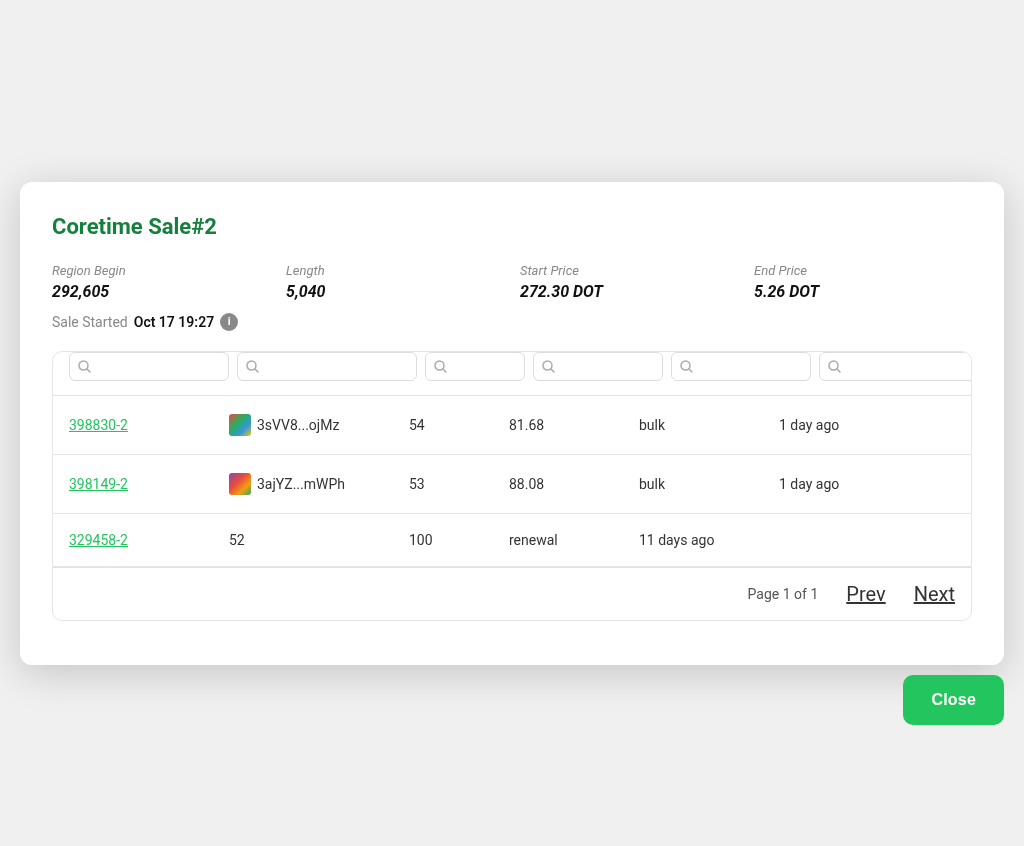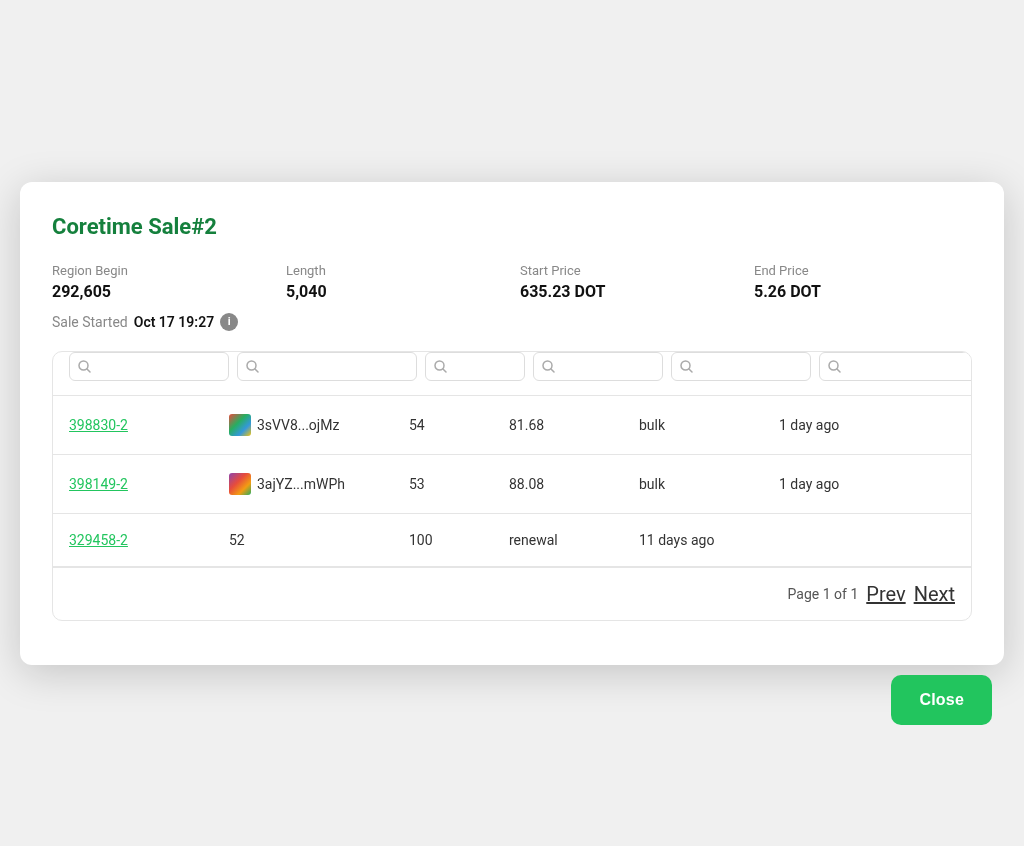--- a/index.html
+++ b/index.html
@@ -25,20 +25,21 @@
       font-size: 22px;
       font-weight: 700;
       color: #15803d;
       margin-bottom: 24px;
     }
     .meta-grid {
       display: grid;
       grid-template-columns: 1fr 1fr 1fr 1fr;
       gap: 16px;
       margin-bottom: 12px;
+      font-style: italic;
     }
     .meta-item {}
     .meta-label {
       font-size: 13px;
       color: #888;
       margin-bottom: 4px;
     }
     .meta-value {
       font-size: 16px;
       font-weight: 700;
@@ -146,41 +147,41 @@
       height: 22px;
       border-radius: 3px;
       background: linear-gradient(135deg, #e74c3c, #3498db, #2ecc71, #f39c12);
       flex-shrink: 0;
     }
     .pagination-row {
       display: flex;
       align-items: center;
       justify-content: flex-end;
       padding: 14px 16px;
-      gap: 8px;
+      gap: 28px;
       font-size: 14px;
       color: #555;
       border-top: 1px solid #e5e5e5;
     }
     .pagination-row .page-info {
       color: #555;
     }
     .pagination-btn {
       text-decoration: underline;
       color: #333;
       cursor: pointer;
       font-size: 20px;
       background: none;
       border: none;
       font-family: inherit;
     }
     .close-btn {
       position: absolute;
       bottom: -60px;
-      right: 12px;
+      right: 0;
       background: #22c55e;
       color: #fff;
       border: none;
       border-radius: 10px;
       padding: 16px 28px;
       font-size: 16px;
       font-weight: 600;
       cursor: pointer;
       letter-spacing: 0.2px;
     }
@@ -200,21 +201,21 @@
     <div class="meta-item">
       <div class="meta-label">Region Begin</div>
       <div class="meta-value">292,605</div>
     </div>
     <div class="meta-item">
       <div class="meta-label">Length</div>
       <div class="meta-value">5,040</div>
     </div>
     <div class="meta-item">
       <div class="meta-label">Start Price</div>
-      <div class="meta-value">635.23 DOT</div>
+      <div class="meta-value">272.30 DOT</div>
     </div>
     <div class="meta-item">
       <div class="meta-label">End Price</div>
       <div class="meta-value">5.26 DOT</div>
     </div>
   </div>
 
   <div class="sale-started-row">
     <span>Sale Started</span>
     <span class="sale-started-date">Oct 17 19:27</span>

